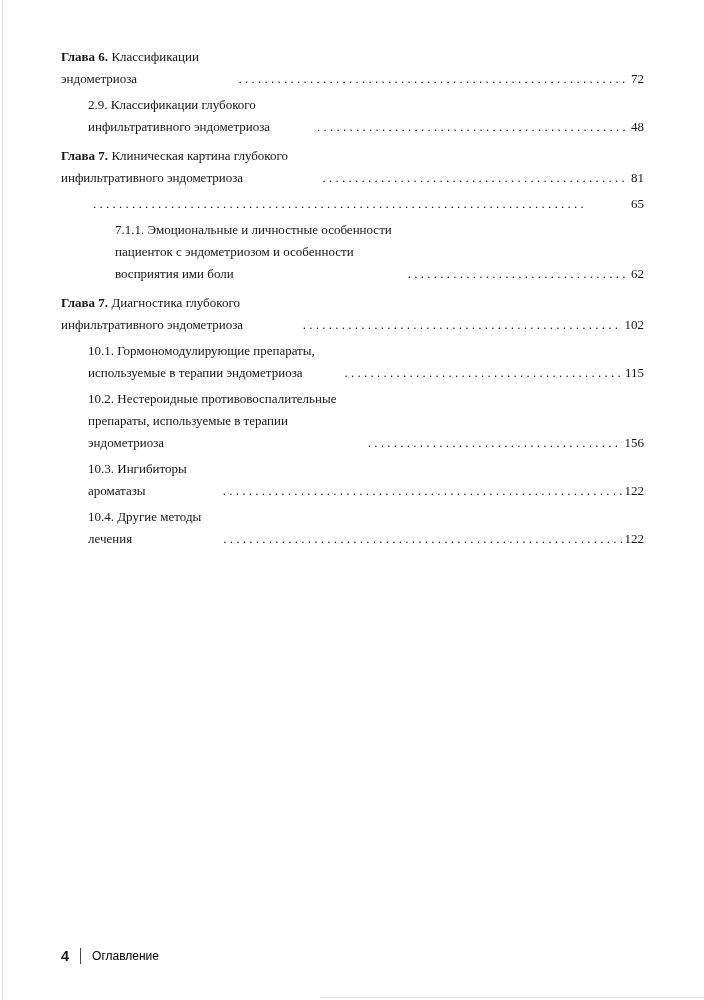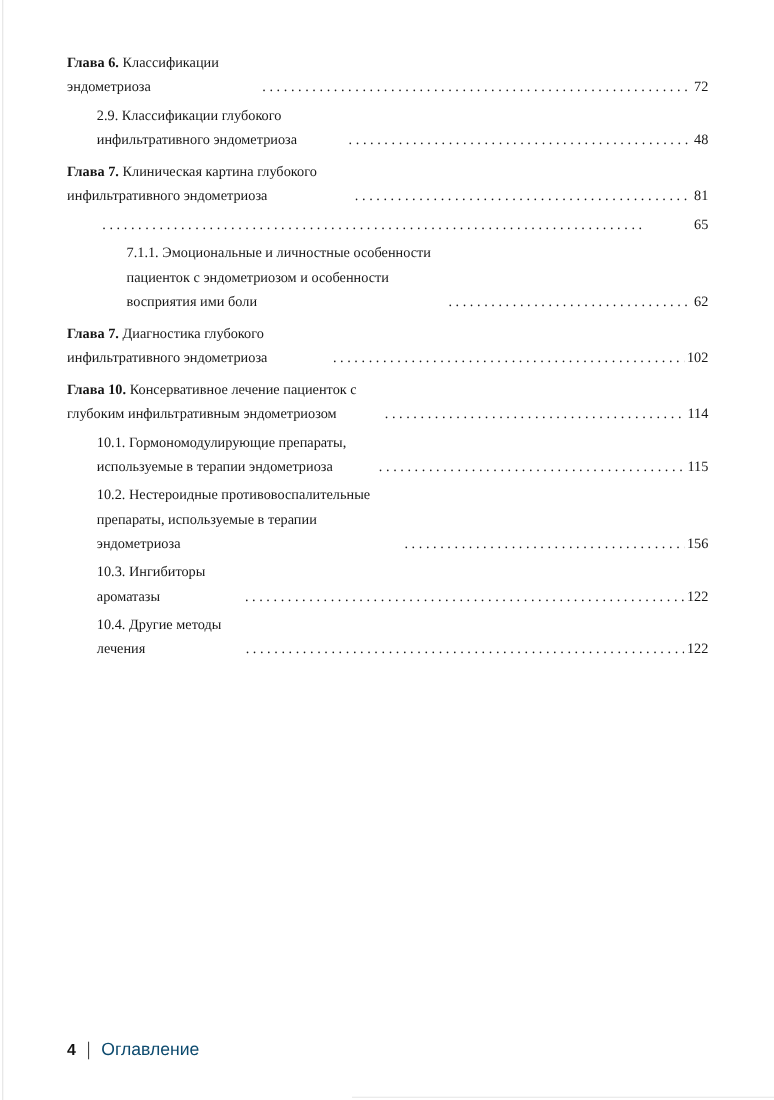--- a/index.html
+++ b/index.html
@@ -69,22 +69,22 @@
     font-weight: bold;
     color: #111;
   }
   .footer-sep {
     width: 1px;
     height: 16px;
     background: #444;
     margin: 0 11px;
   }
   .footer-label {
-    font-size: 16px;
-    color: #0c4a6e;
+    font-size: 12px;
+    color: #000000;
   }
 </style>
 </head>
 <body>
 
 <div class="edge-left"></div>
 <div class="edge-bottom"></div>
 
 <div class="page">
   <div class="toc">
@@ -110,25 +110,20 @@
       <div class="entry lvl2">
         <span class="entry-text">7.1.1. Эмоциональные и личностные особенности пациенток с эндометриозом и особенности восприятия ими боли</span>
         <span class="leader"></span>
         <span class="page-num">62</span>
       </div>
       <div class="entry lvl0">
         <span class="entry-text"><span class="prefix">Глава 7. </span>Диагностика глубокого инфильтративного эндометриоза</span>
         <span class="leader"></span>
         <span class="page-num">102</span>
       </div>
-      <div class="entry lvl0">
-        <span class="entry-text"><span class="prefix">Глава 10. </span>Консервативное лечение пациенток с глубоким инфильтративным эндометриозом</span>
-        <span class="leader"></span>
-        <span class="page-num">114</span>
-      </div>
       <div class="entry lvl1">
         <span class="entry-text">10.1. Гормономодулирующие препараты, используемые в терапии эндометриоза</span>
         <span class="leader"></span>
         <span class="page-num">115</span>
       </div>
       <div class="entry lvl1">
         <span class="entry-text">10.2. Нестероидные противовоспалительные препараты, используемые в терапии эндометриоза</span>
         <span class="leader"></span>
         <span class="page-num">156</span>
       </div>

